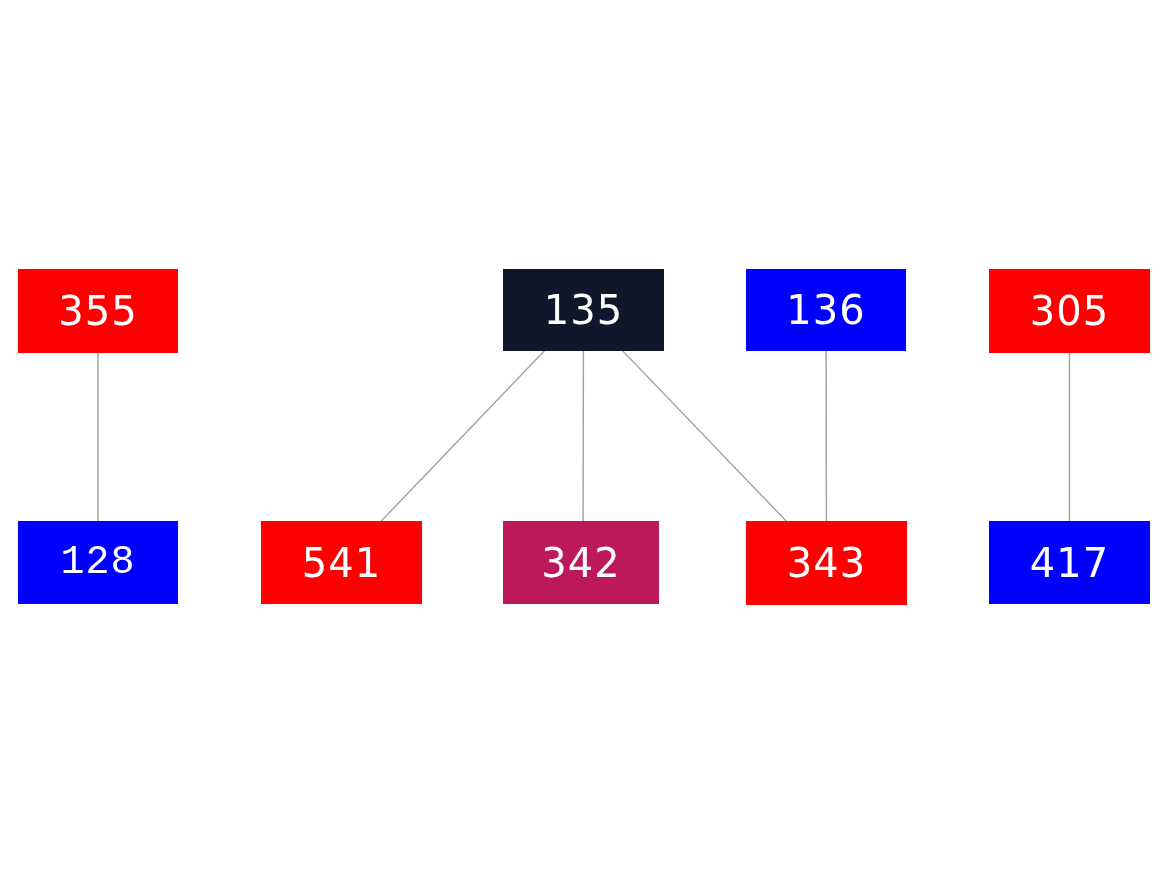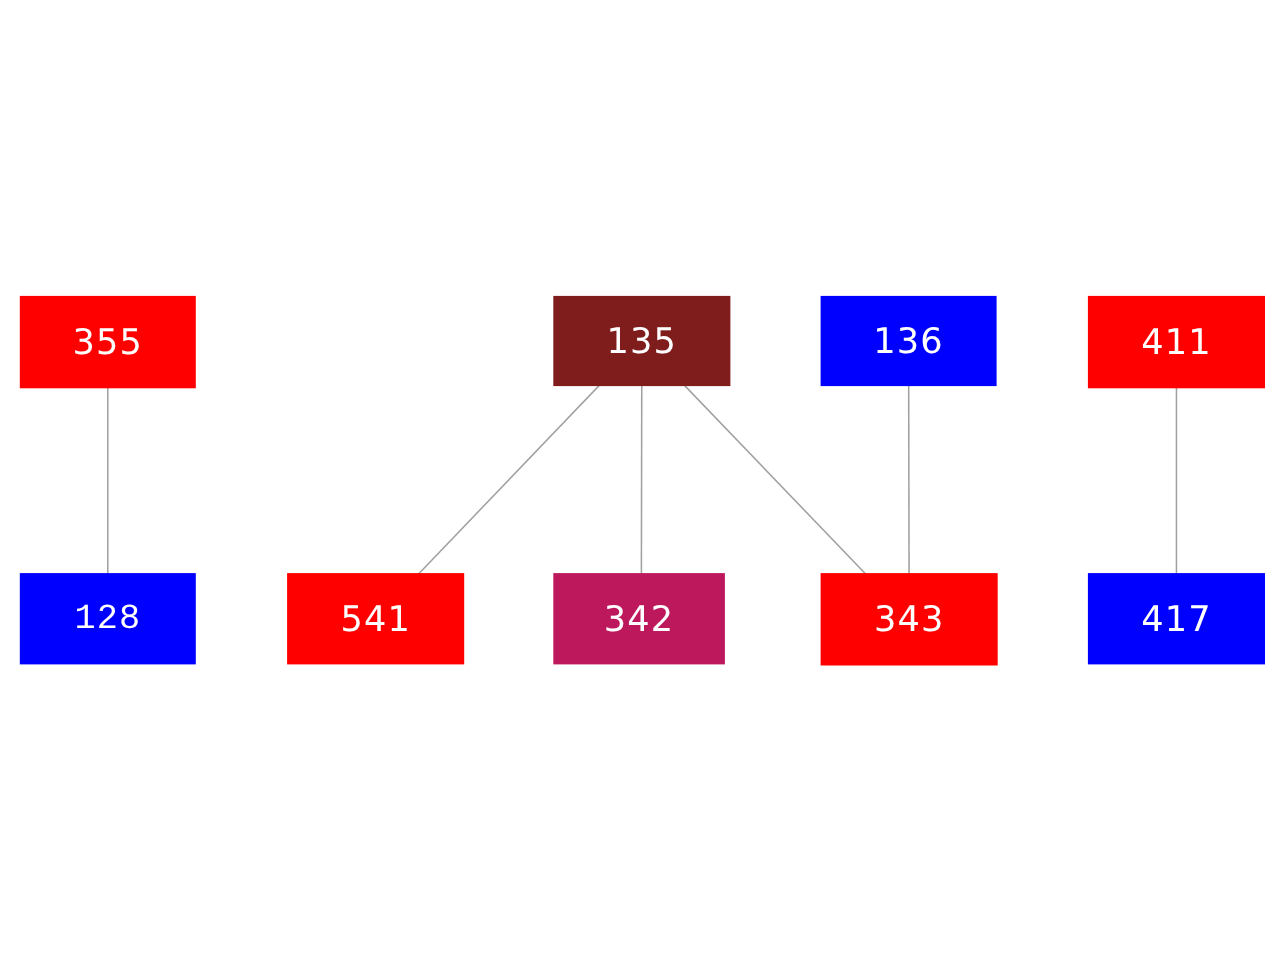--- a/index.html
+++ b/index.html
@@ -25,21 +25,21 @@
   }
   .graph-node {
     position: absolute;
     display: flex;
     align-items: center;
     justify-content: center;
     box-sizing: border-box;
   }
   .graph-node .node-label {
     color: #ffffff;
-    font-size: 32px;
+    font-size: 40px;
     line-height: 1;
     letter-spacing: 1px;
     user-select: none;
   }
 </style>
 </head>
 <body>
 
 <div id="canvas">
   <svg id="edges-layer" width="1167" height="875" viewBox="0 0 1167 875" xmlns="http://www.w3.org/2000/svg">
@@ -53,28 +53,28 @@
       <path d="M 826.4 562.9 L 794.2 543.8 L 808.4 544.1 L 808.7 530.0 Z" fill="#848484"></path>
       <line x1="826.000320266837" y1="310.16205501949946" x2="826.448288622911" y2="536.8340431930104" stroke="#a0a0a0" stroke-width="1.4"></line>
       <path d="M 826.5 562.8 L 816.4 526.9 L 826.4 536.8 L 836.4 526.8 Z" fill="#848484"></path>
       <line x1="1069.5" y1="311.16699801192846" x2="1069.5" y2="536.3349900596421" stroke="#a0a0a0" stroke-width="1.4"></line>
       <path d="M 1069.5 562.3 L 1059.5 526.3 L 1069.5 536.3 L 1079.5 526.3 Z" fill="#848484"></path>
     </svg>
   <div id="nodes-layer">
       <div class="graph-node" style="left: 18px; top: 269px; width: 160px; height: 84px; background: rgb(255, 0, 0);">
         <span class="node-label">355</span>
       </div>
-      <div class="graph-node" style="left: 503px; top: 269px; width: 161px; height: 82px; background: #7f1d1d;">
+      <div class="graph-node" style="left: 503px; top: 269px; width: 161px; height: 82px; background: #0f172a;">
         <span class="node-label">135</span>
       </div>
       <div class="graph-node" style="left: 746px; top: 269px; width: 160px; height: 82px; background: rgb(0, 0, 255); text-align: right;">
         <span class="node-label">136</span>
       </div>
       <div class="graph-node" style="left: 989px; top: 269px; width: 161px; height: 84px; background: rgb(255, 0, 0);">
-        <span class="node-label">411</span>
+        <span class="node-label">305</span>
       </div>
       <div class="graph-node" style="left: 18px; top: 521px; width: 160px; height: 83px; background: rgb(0, 0, 255); font-family: Liberation Mono, monospace;">
         <span class="node-label">128</span>
       </div>
       <div class="graph-node" style="left: 261px; top: 521px; width: 161px; height: 83px; background: rgb(255, 0, 0);">
         <span class="node-label">541</span>
       </div>
       <div class="graph-node" style="left: 503px; top: 521px; width: 156px; height: 83px; background: #be185d;">
         <span class="node-label">342</span>
       </div>

